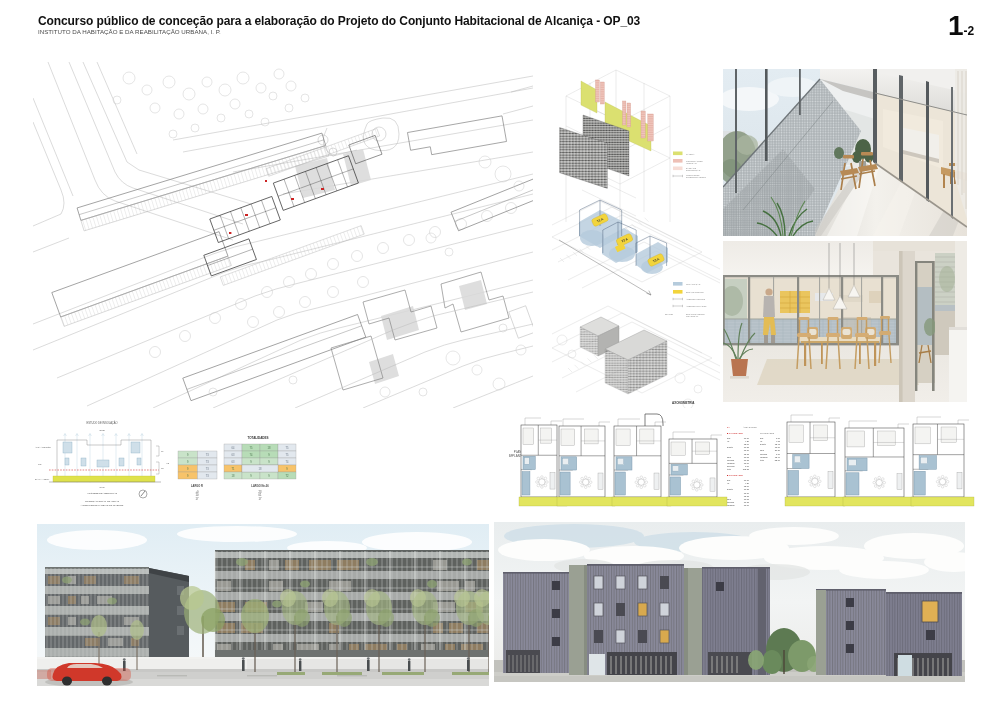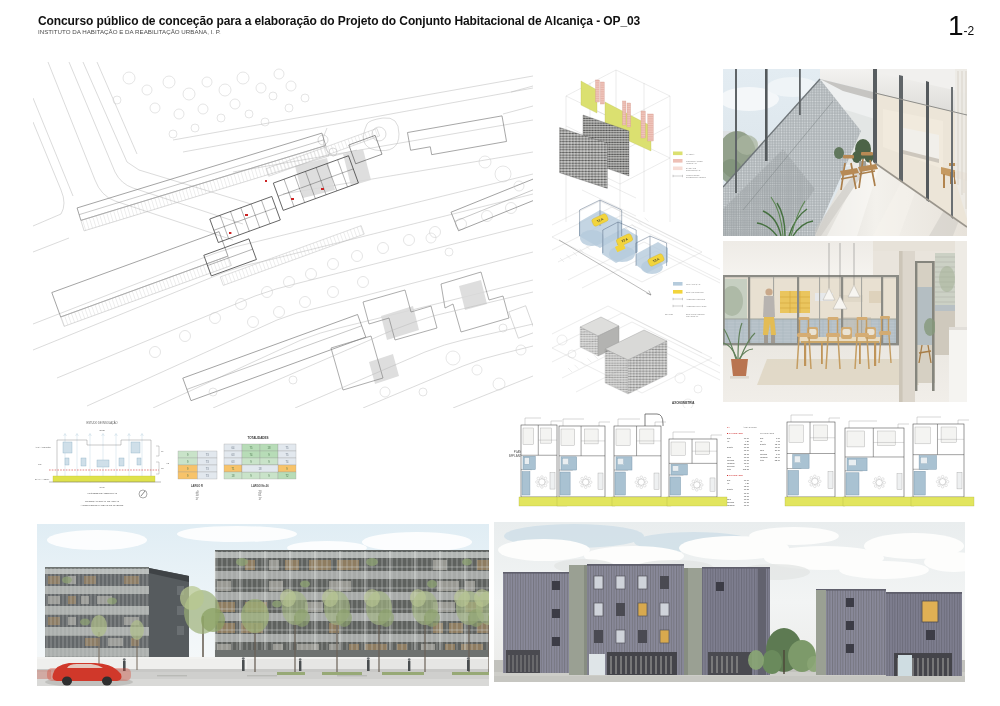--- a/index.html
+++ b/index.html
@@ -1,21 +1,21 @@
 <!DOCTYPE html>
 <html><head><meta charset="utf-8"><title>board</title><style>
 html,body{margin:0;padding:0;}
 body{width:1000px;height:706px;background:#ffffff;font-family:"Liberation Sans",sans-serif;position:relative;overflow:hidden;}
 </style></head><body>
 
 <div style="position:absolute;left:38px;top:14px;font-size:12px;font-weight:bold;color:#111;letter-spacing:-0.1px;">Concurso público de conceção para a elaboração do Projeto do Conjunto Habitacional de Alcaniça - OP_03</div>
 
 <div style="position:absolute;left:38px;top:27.5px;font-size:6.2px;color:#4a4a4a;">INSTITUTO DA HABITAÇÃO E DA REABILITAÇÃO URBANA, I. P.</div>
 
-<div style="position:absolute;left:948px;top:10px;font-size:28px;font-weight:normal;color:#0b0b0b;">1<span style="font-size:12px;">-2</span></div>
+<div style="position:absolute;left:948px;top:10px;font-size:28px;font-weight:bold;color:#0b0b0b;">1<span style="font-size:12px;">-2</span></div>
 
 <svg style="position:absolute;left:33px;top:62px" width="500" height="346" viewBox="0 0 500 346">
     <defs>
       <pattern id="park" width="3.6" height="12" patternUnits="userSpaceOnUse">
         <line x1="0" y1="0" x2="0" y2="12" stroke="#adadad" stroke-width="0.45"></line>
       </pattern>
     </defs>
     <g stroke="#bdbdbd" stroke-width="0.55" fill="none">
       <path d="M15,0 L62,118 Q68,134 82,139 L200,178"></path>
       <path d="M36,0 L82,110 Q88,122 100,126 L210,162"></path>

